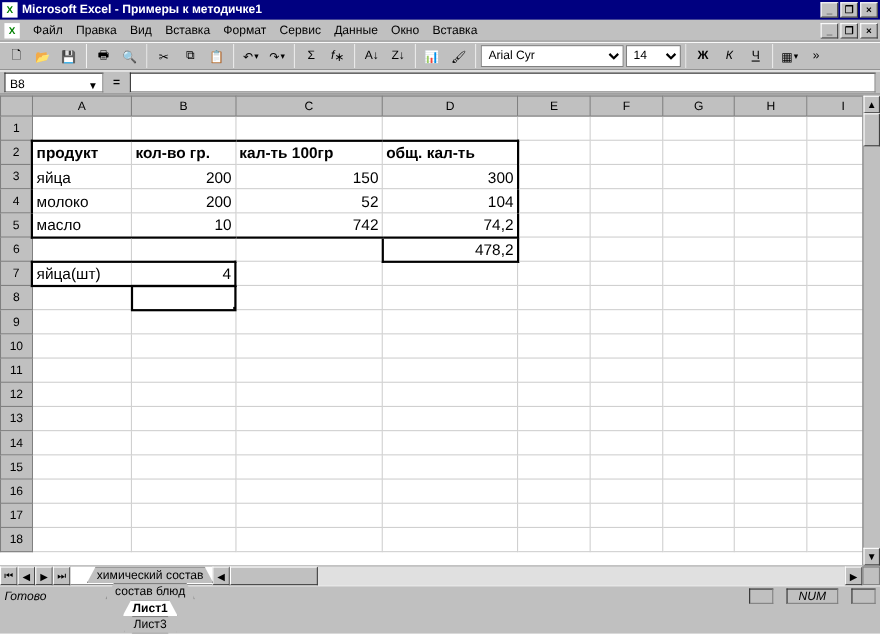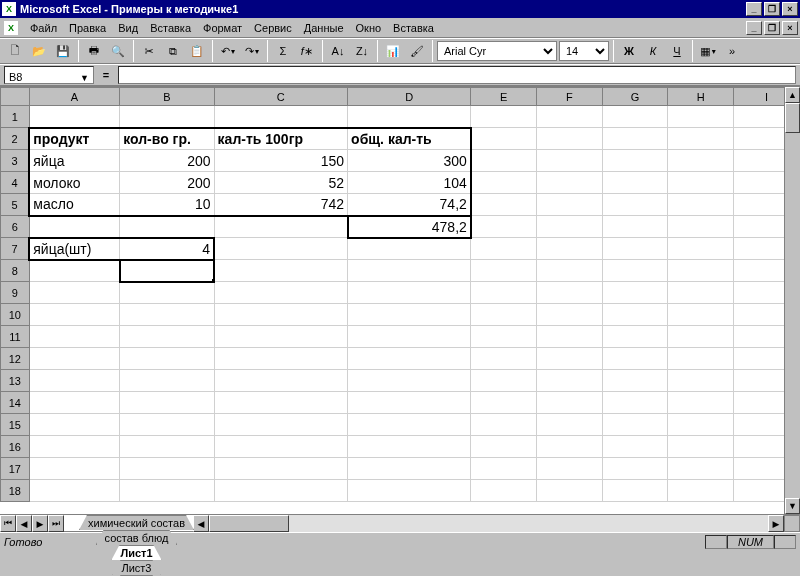--- a/index.html
+++ b/index.html
@@ -62,21 +62,21 @@
          clip-path: polygon(8px 0, calc(100% - 8px) 0, 100% 100%, 0 100%);}
   .tab.active { background:#fff; font-weight:bold; z-index:2;}
   .hscroll { flex:1; display:flex; background:#c0c0c0;}
   .hscroll .btn{width:16px;border:1px solid #fff;border-right-color:#404040;border-bottom-color:#404040;display:flex;align-items:center;justify-content:center;font-size:9px;}
   .hscroll .track{flex:1;background:#e0e0e0;position:relative;}
   .hscroll .thumb{position:absolute;left:0;top:0;bottom:0;width:80px;background:#c0c0c0;border:1px solid #fff;border-right-color:#404040;border-bottom-color:#404040;}
   .siz{width:16px;background:#c0c0c0;border:1px solid #808080;}
 
   
   .status-bar { height:18px; background:#c0c0c0; display:flex; align-items:center; padding:0 4px; border-top:1px solid #fff; font-size:11px;font-style:italic;}
-  .status-bar .cell-ind{margin-left:auto; display:flex; gap:0;justify-content:flex-end;}
+  .status-bar .cell-ind{margin-left:auto; display:flex; gap:12px;justify-content:flex-end;}
   .status-bar .ind{border:1px inset #808080; padding:0 10px; height:14px; display:flex;align-items:center;}
 </style>
 </head>
 <body>
 
 <div class="titlebar">
   <div class="app-icon">X</div>
   <div class="title">Microsoft Excel - Примеры к методичке1</div>
   <div class="win-btns">
     <div class="win-btn">_</div>
@@ -120,21 +120,21 @@
   <div class="tool-sep"></div>
   <div class="tool-btn">Σ</div>
   <div class="tool-btn"><i>f</i>∗</div>
   <div class="tool-sep"></div>
   <div class="tool-btn">A↓</div>
   <div class="tool-btn">Z↓</div>
   <div class="tool-sep"></div>
   <div class="tool-btn">📊</div>
   <div class="tool-btn">🖌</div>
   <div class="tool-sep"></div>
-  <select class="tool-select" style="width:120px">
+  <select class="tool-select" style="width:130px">
     <option>Arial Cyr</option>
   </select>
   <select class="tool-select" style="width:50px">
     <option>14</option>
   </select>
   <div class="tool-sep"></div>
   <div class="tool-btn bold">Ж</div>
   <div class="tool-btn italic">К</div>
   <div class="tool-btn uline">Ч</div>
   <div class="tool-sep"></div>

